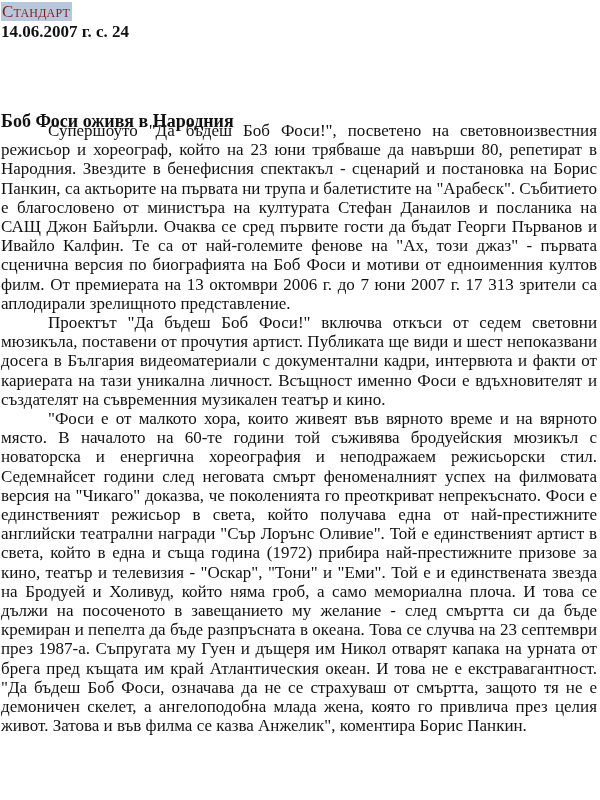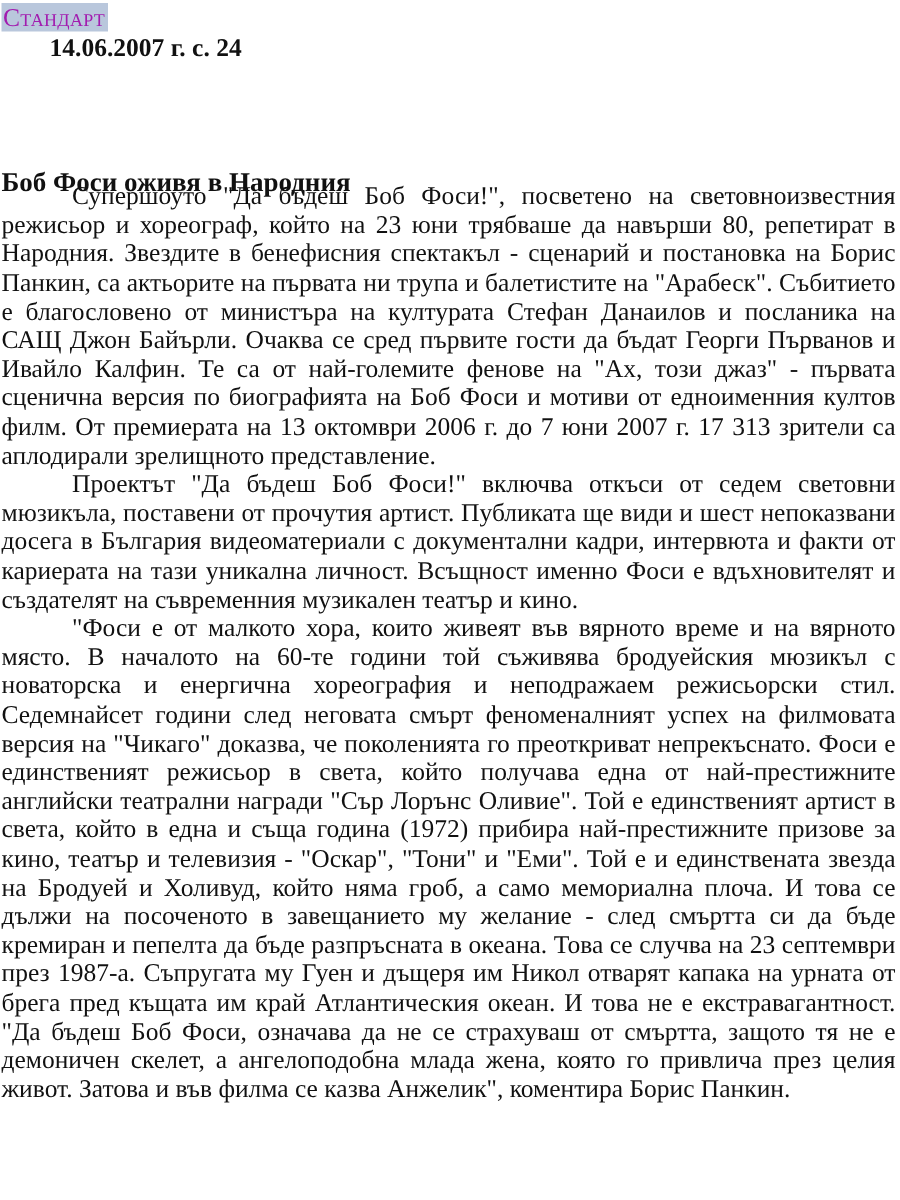--- a/index.html
+++ b/index.html
@@ -6,28 +6,28 @@
   body {
     width: 600px; height: 800px; overflow: hidden;
     font-family: "Liberation Serif", "DejaVu Serif", serif;
     color: #111111;
     position: relative;
   }
   .page { position: absolute; left: 0; top: 0; width: 600px; }
   .source {
     position: absolute; left: 1px; top: 2px;
     font-size: 17px; line-height: 19px;
-    background: #b9c7dc; color: #a21caf;
+    background: #b9c7dc; color: #7f1d1d;
     padding: 0 2px 0 1px;
     font-variant: small-caps;
     letter-spacing: 0.2px;
   }
   .date {
     position: absolute; left: 1px; top: 22px;
-    font-size: 17px; font-weight: bold; line-height: 20px; margin-left: 32px;
+    font-size: 17px; font-weight: bold; line-height: 20px;
   }
   .title {
     position: absolute; left: 1px; top: 62px;
     font-size: 18px; font-weight: bold; line-height: 22px; margin-top: 48px;
   }
   .body {
     position: absolute; left: 1px; top: 121px; width: 596px;
     font-size: 17px; line-height: 19.2px;
     text-align: justify;
   }

